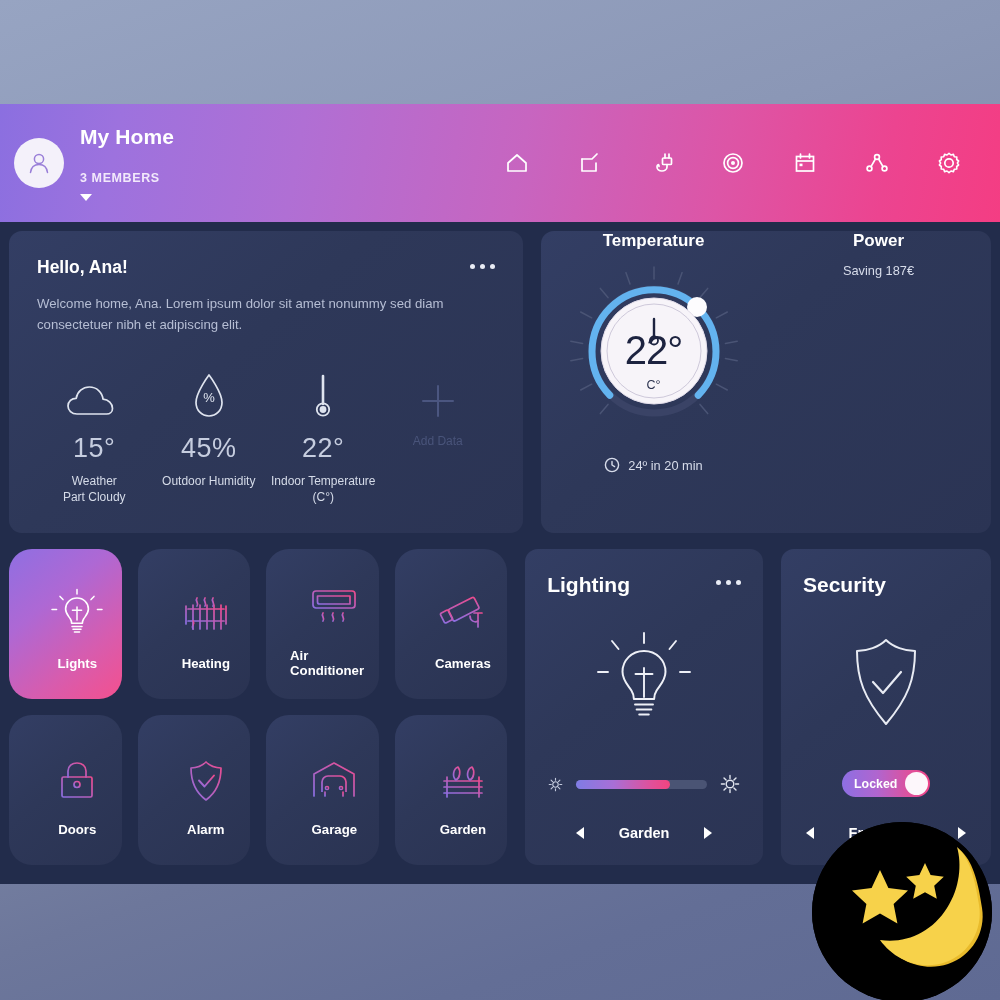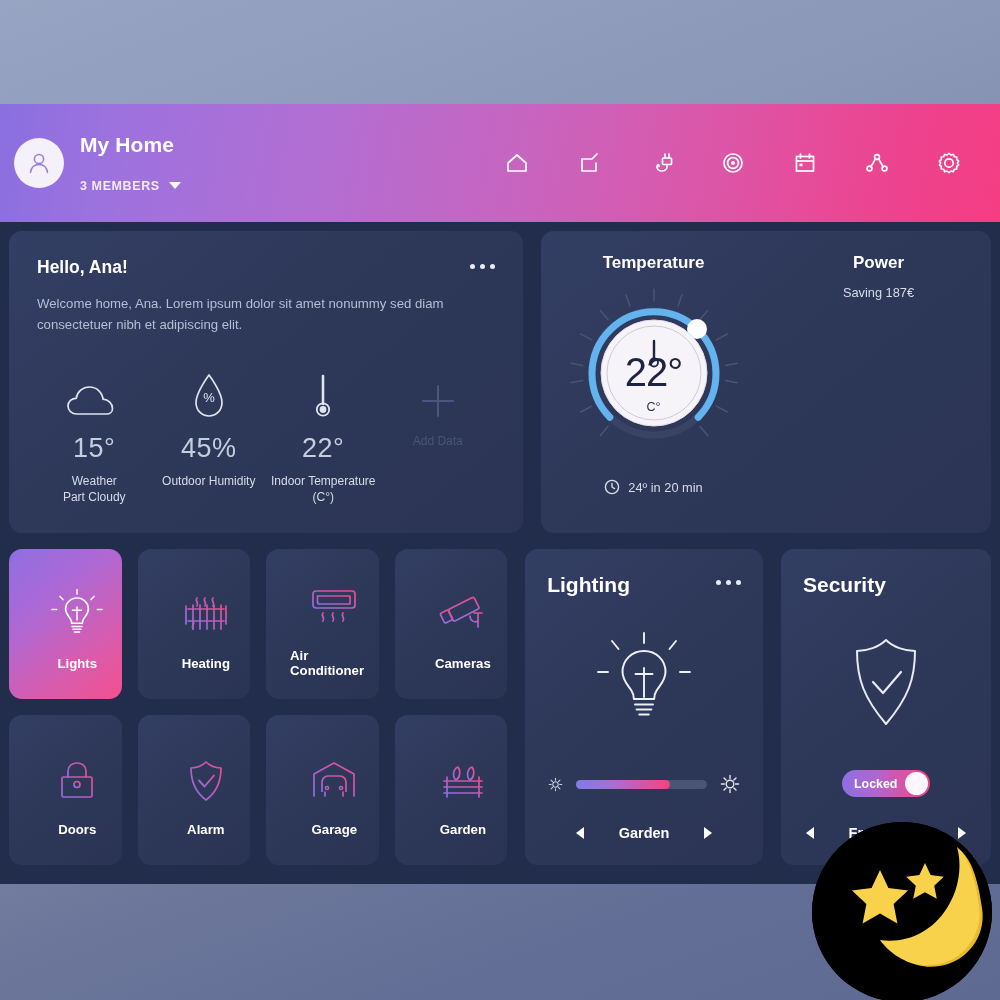--- a/index.html
+++ b/index.html
@@ -25,21 +25,21 @@
   .avatar {
     width: 50px; height: 50px; border-radius: 50%;
     background: #f4f1fa; display: flex; align-items: center; justify-content: center;
     flex: 0 0 auto;
   }
   .brand-text { margin-left: 16px; }
   .home-title {
     color: #ffffff; font-size: 21px; font-weight: bold; letter-spacing: .1px;
     line-height: 1.15;
   }
-  .members-row { display: flex; align-items: center; gap: 9px; margin-top: 21px; }
+  .members-row { display: flex; align-items: flex-start; gap: 9px; margin-top: 21px; flex-direction: column; }
   .members {
     color: #f2e9fb; font-size: 12.5px; font-weight: bold; letter-spacing: .6px;
   }
   .caret {
     width: 0; height: 0; border-left: 6px solid transparent;
     border-right: 6px solid transparent; border-top: 7px solid #ffffff;
   }
   .nav { margin-left: auto; display: flex; align-items: center; gap: 42px; padding-right: 36px; }
   .nav-item { width: 30px; height: 30px; display: flex; align-items: center; justify-content: center; cursor: pointer; }
 
@@ -70,39 +70,39 @@
   .stat { width: 120px; text-align: center; }
   .stat-ico { height: 62px; display: flex; align-items: flex-end; justify-content: center; }
   .stat-val {
     color: #c6cddf; font-size: 27px; font-weight: 300; margin-top: 11px; letter-spacing: .5px;
   }
   .stat-lab { color: #d5dbe8; font-size: 12px; margin-top: 9px; line-height: 1.35; }
   .stat.muted .stat-val, .stat.muted .stat-lab { color: #49547a; }
 
   
   .gauges { flex: 1; display: flex; }
-  .gauge-col { flex: 1; display: flex; flex-direction: column; align-items: center; padding-top: 22px; }
+  .gauge-col { flex: 1; display: flex; flex-direction: column; align-items: center; }
   .gauge-title { color: #ffffff; font-size: 17px; font-weight: bold; }
   .gauge-wrap { margin-top: 10px; position: relative; }
   .gauge-center {
     position: absolute; left: 0; top: 0; width: 100%; height: 100%;
     display: flex; flex-direction: column; align-items: center; justify-content: center;
     pointer-events: none;
   }
   .gauge-big { color: #1d2340; font-size: 40px; font-weight: 300; line-height: 1; letter-spacing: -1px; }
   .gauge-unit { color: #2c3350; font-size: 12.5px; margin-top: 8px; }
   .gauge-foot { display: flex; align-items: center; gap: 8px; margin-top: 12px; }
   .gauge-foot-txt { color: #d7dcea; font-size: 12.8px; }
 
   
   .tiles { width: 514px; display: grid; grid-template-columns: repeat(4,1fr);
            grid-template-rows: repeat(2,1fr); gap: 16px; }
   .tile {
     background: linear-gradient(140deg, #333e64 0%, #2e3859 45%, #2a3352 100%);
-    border-radius: 13px; display: flex; flex-direction: column;
+    border-radius: 23px; display: flex; flex-direction: column;
     align-items: center; justify-content: center; cursor: pointer; padding-left: 24px;
   }
   .tile.active {
     background: linear-gradient(140deg, #8f6fe2 0%, #b govern 0%, #ae68d4 35%, #d75cae 70%, #f4508e 100%);
     background: linear-gradient(140deg, #8f6fe2 0%, #ae68d4 35%, #d75cae 70%, #f4508e 100%);
   }
   .tile-ico { height: 74px; display: flex; align-items: center; justify-content: center; }
   .tile-lab { color: #ffffff; font-size: 13.2px; font-weight: bold; margin-top: 4px; }
 
   

